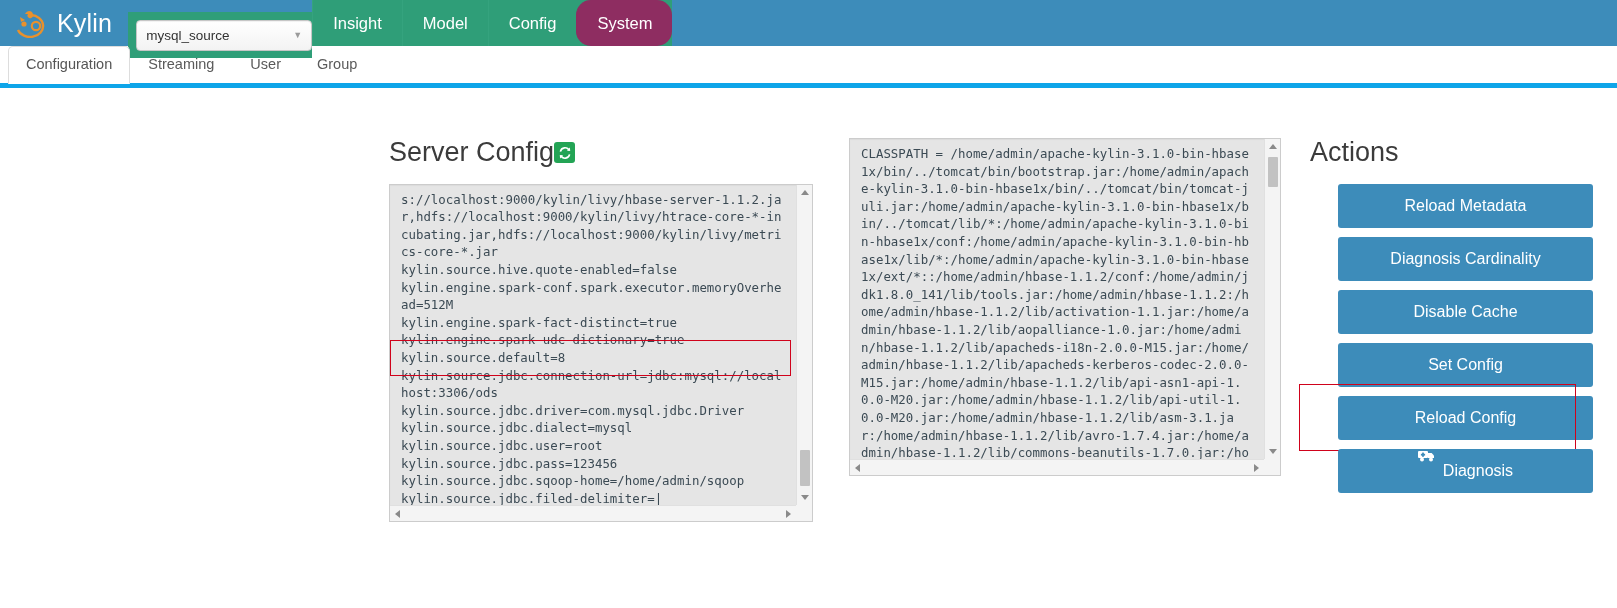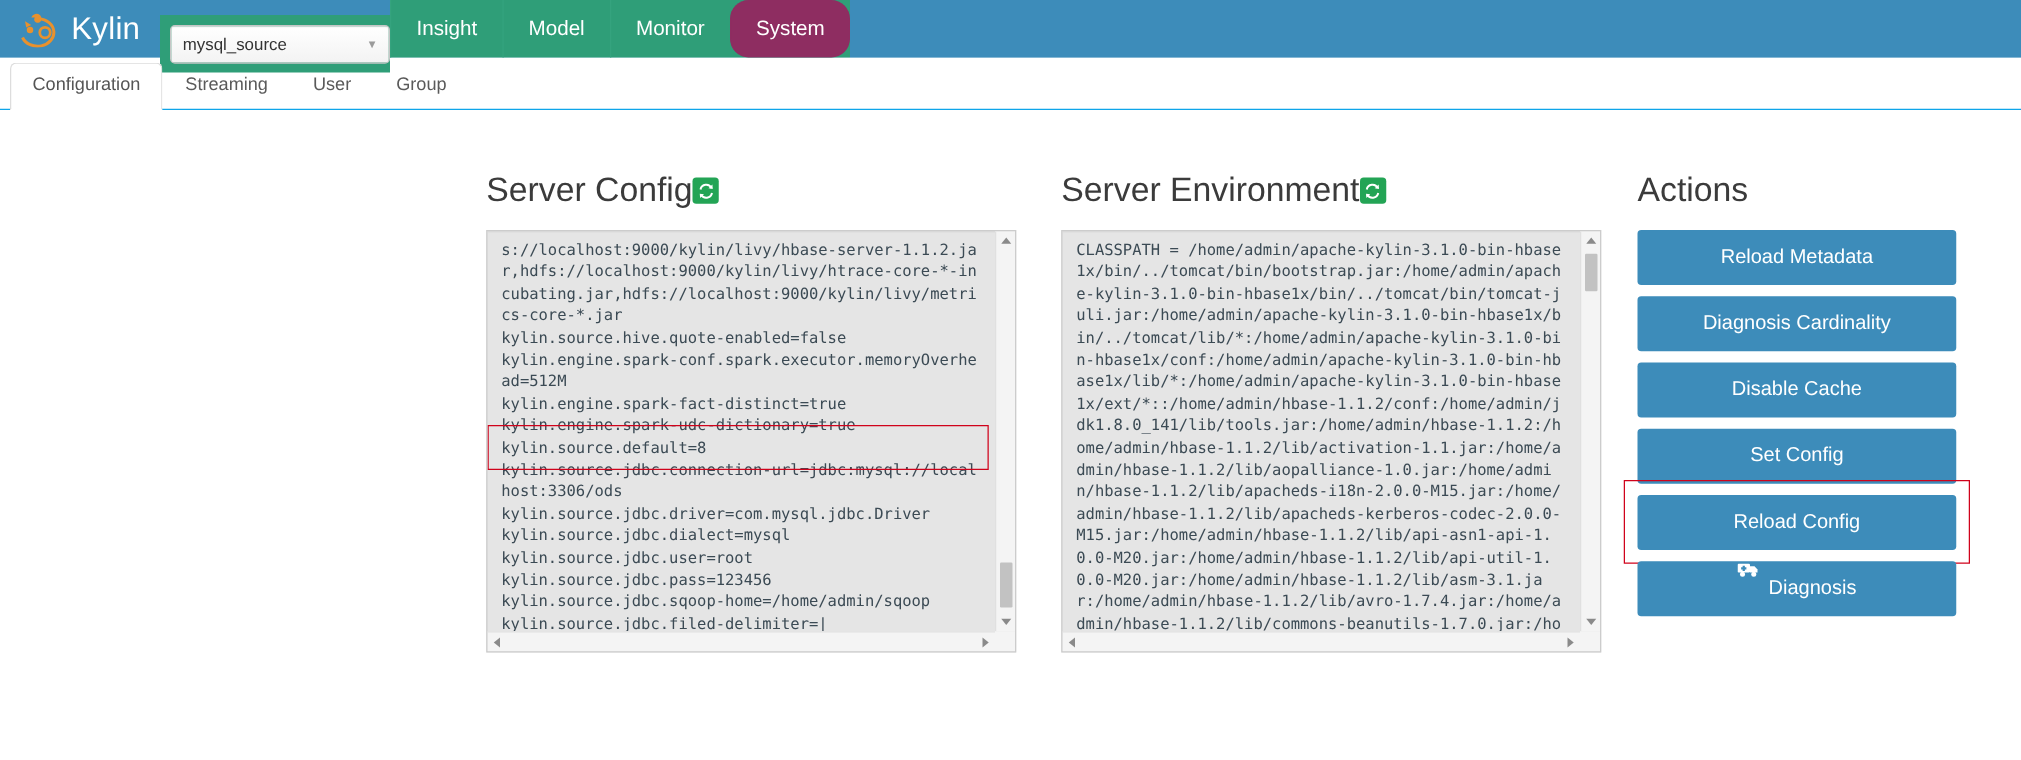--- a/index.html
+++ b/index.html
@@ -77,23 +77,23 @@
     border-left: 1px solid #35a37e;
     cursor: pointer;
     white-space: nowrap;
   }
   .nav-item.active { background: #8e2d61; border-left-color: #8e2d61; border-radius: 15px; }
   .nav-filler { flex: 1; background: #3d8cba; height: 100%; }
 
   
   .tabbar {
     height: 42px;
-    border-bottom: 1px solid #0ea5e9;
-    display: flex;
-    align-items: flex-end;
+    border-bottom: 5px solid #0ea5e9;
+    display: flex;
+    align-items: flex-start;
     padding-left: 8px;
     background: #ffffff;
   }
   .tab {
     font-size: 14.5px;
     color: #5a5a5a;
     padding: 9px 17px 10px 17px;
     margin-bottom: -1px;
     border: 1px solid transparent;
     border-radius: 5px 5px 0 0;
@@ -209,20 +209,21 @@
     background: #3d8cba;
     color: #ffffff;
     border: none;
     border-radius: 3px;
     font-size: 16px;
     font-family: "Liberation Sans", sans-serif;
     cursor: pointer;
     text-align: center;
     line-height: 44px;
     padding: 0;
+    margin-left: 28px;
   }
   .btn-row { position: relative; }
   .btn-row.highlight::after {
     content: "";
     position: absolute;
     left: -11px; right: -11px; top: -12px; bottom: -11px;
     border: 1.5px solid #d0021b;
     pointer-events: none;
   }
   .diag-inner { display:flex; align-items:flex-start; justify-content:center; gap:8px; }
@@ -261,21 +262,21 @@
   </div>
 
   <div class="nav-items">
     <div class="nav-item">
       <span>Insight</span>
     </div>
     <div class="nav-item">
       <span>Model</span>
     </div>
     <div class="nav-item">
-      <span>Monitor</span>
+      <span>Config</span>
     </div>
     <div class="nav-item active">
       <span>System</span>
     </div>
   </div>
   <div class="nav-filler"></div>
 </div>
 
 <div class="tabbar">
   <div class="tab active">
@@ -329,31 +330,20 @@
       <div class="sb-h">
         <span class="sb-arrow left"></span>
         <span class="sb-arrow right"></span>
       </div>
       <div class="sb-corner"></div>
       <div class="cfg-highlight" style="left:0px;top:155px;width:401px;height:36px;"></div>
     </div>
   </div>
 
   <div class="panel-env">
-    <h2 class="section-title">
-      <span>Server Environment</span>
-      <span class="refresh-badge">
-        <svg width="14" height="14" viewBox="0 0 14 14">
-          <path d="M2.4 5.6 A4.7 4.7 0 0 1 11.2 4.4" fill="none" stroke="#fff" stroke-width="1.6"></path>
-          <path d="M11.6 8.4 A4.7 4.7 0 0 1 2.8 9.6" fill="none" stroke="#fff" stroke-width="1.6"></path>
-          <path d="M11.9 1.6 L12.2 5.1 L8.8 4.6 Z" fill="#fff"></path>
-          <path d="M2.1 12.4 L1.8 8.9 L5.2 9.4 Z" fill="#fff"></path>
-        </svg>
-      </span>
-    </h2>
     <div class="codebox">
       <div class="code">CLASSPATH = /home/admin/apache-kylin-3.1.0-bin-hbase1x/bin/../tomcat/bin/bootstrap.jar:/home/admin/apache-kylin-3.1.0-bin-hbase1x/bin/../tomcat/bin/tomcat-juli.jar:/home/admin/apache-kylin-3.1.0-bin-hbase1x/bin/../tomcat/lib/*:/home/admin/apache-kylin-3.1.0-bin-hbase1x/conf:/home/admin/apache-kylin-3.1.0-bin-hbase1x/lib/*:/home/admin/apache-kylin-3.1.0-bin-hbase1x/ext/*::/home/admin/hbase-1.1.2/conf:/home/admin/jdk1.8.0_141/lib/tools.jar:/home/admin/hbase-1.1.2:/home/admin/hbase-1.1.2/lib/activation-1.1.jar:/home/admin/hbase-1.1.2/lib/aopalliance-1.0.jar:/home/admin/hbase-1.1.2/lib/apacheds-i18n-2.0.0-M15.jar:/home/admin/hbase-1.1.2/lib/apacheds-kerberos-codec-2.0.0-M15.jar:/home/admin/hbase-1.1.2/lib/api-asn1-api-1.0.0-M20.jar:/home/admin/hbase-1.1.2/lib/api-util-1.0.0-M20.jar:/home/admin/hbase-1.1.2/lib/asm-3.1.jar:/home/admin/hbase-1.1.2/lib/avro-1.7.4.jar:/home/admin/hbase-1.1.2/lib/commons-beanutils-1.7.0.jar:/home/admin/hbase-1.1.2/lib/commons-beanutils-core-1.8.0.jar:/home/admin/hba</div>
       <div class="sb-v">
         <span class="sb-arrow up"></span>
         <span class="sb-arrow down"></span>
         <div class="sb-thumb-v" style="top:18px;height:30px;"></div>
       </div>
       <div class="sb-h">
         <span class="sb-arrow left"></span>
         <span class="sb-arrow right"></span>

